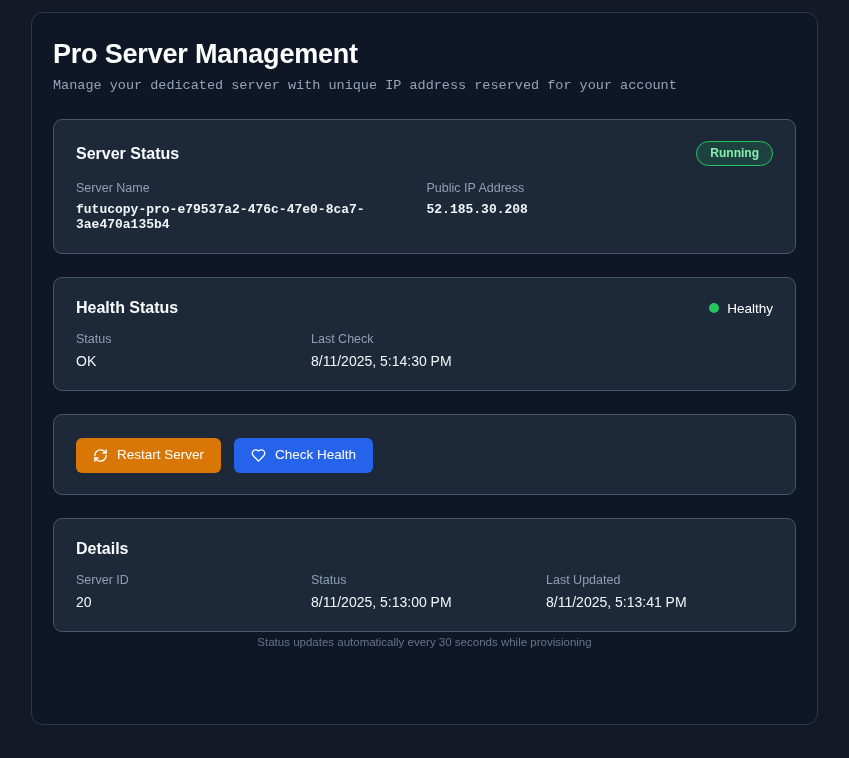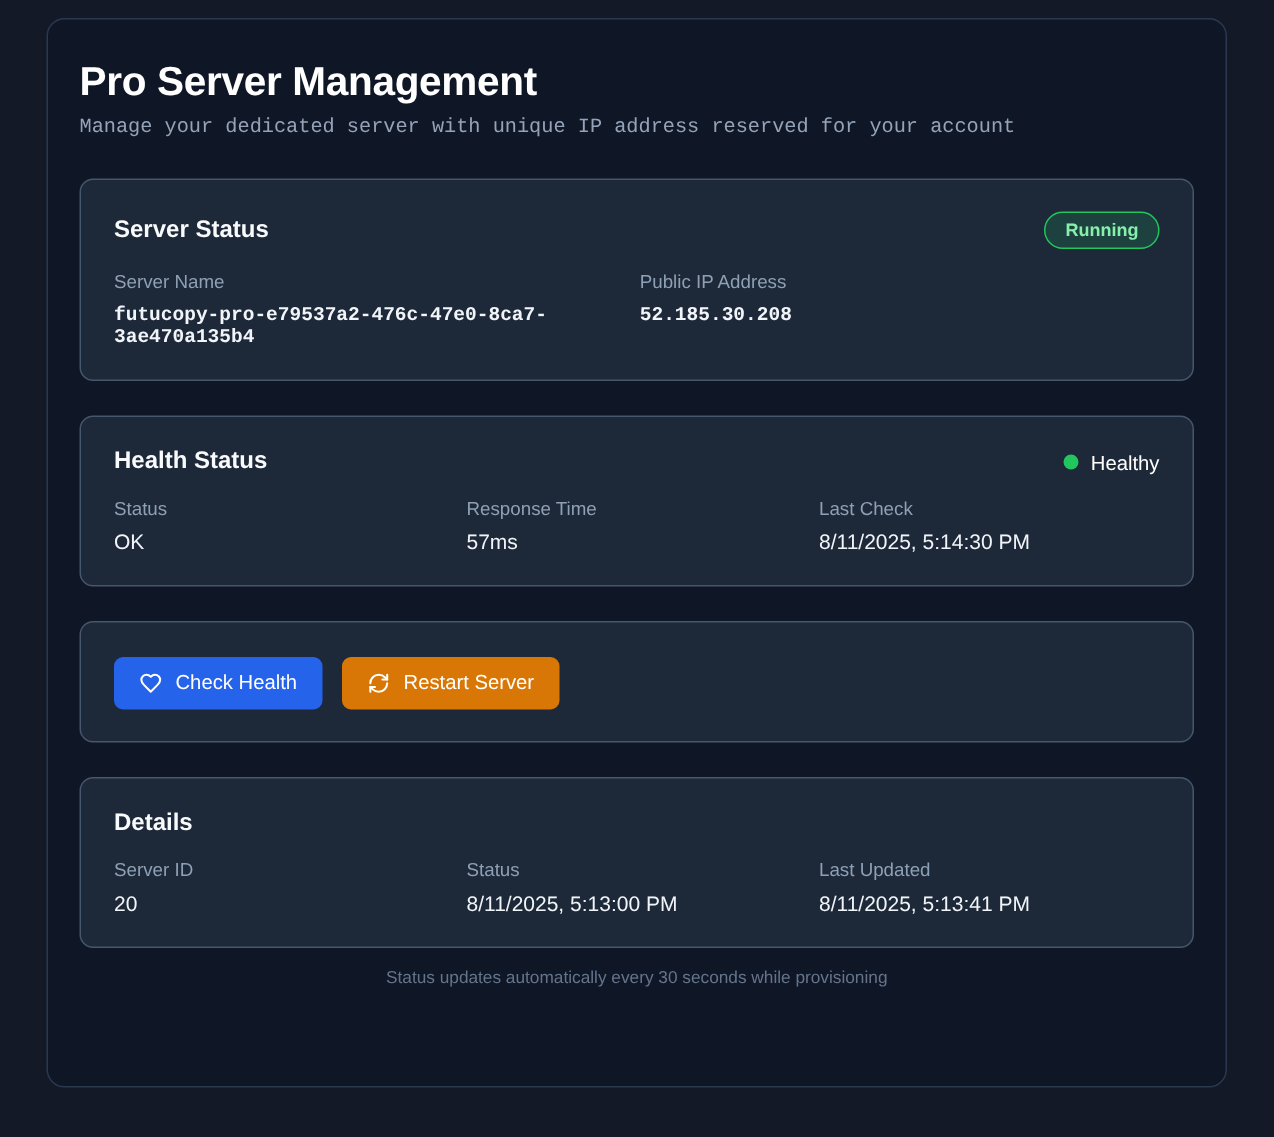--- a/index.html
+++ b/index.html
@@ -99,21 +99,21 @@
     font-family: "Liberation Sans", sans-serif;
     font-size: 13.5px;
     color: #ffffff;
     cursor: pointer;
     line-height: 1.2;
   }
   .btn-restart { background: #d97706; }
   .btn-health { background: #2563eb; }
   .btn svg { display: block; }
   .footer-note {
-    margin-top: 14px;
+    margin-top: 4px;
     text-align: center;
     font-size: 11.5px;
     color: #64748b;
   }
 </style>
 </head>
 <body>
 
 <div class="container">
 
@@ -146,51 +146,47 @@
           <span class="health-dot"></span>
           <span>Healthy</span>
         </span>
       </div>
       <div class="grid3">
         <div class="field">
           <div class="field-label">Status</div>
           <div class="field-value">OK</div>
         </div>
         <div class="field">
-          <div class="field-label">Response Time</div>
-          <div class="field-value">57ms</div>
-        </div>
-        <div class="field">
           <div class="field-label">Last Check</div>
           <div class="field-value">8/11/2025, 5:14:30 PM</div>
         </div>
       </div>
     </section>
 
     <section class="card">
       <div class="btn-row">
-        <button class="btn btn-health">
-          <span>
-            <svg width="15" height="15" viewBox="0 0 24 24" fill="none" stroke="#ffffff" stroke-width="2.2" stroke-linecap="round" stroke-linejoin="round">
-              <path d="M19 14c1.49-1.46 3-3.21 3-5.5A5.5 5.5 0 0 0 16.5 3c-1.76 0-3 .5-4.5 2-1.5-1.5-2.74-2-4.5-2A5.5 5.5 0 0 0 2 8.5c0 2.29 1.51 4.04 3 5.5l7 7Z"></path>
-            </svg>
-          </span>
-          <span>Check Health</span>
-        </button>
         <button class="btn btn-restart">
           <span>
             <svg width="15" height="15" viewBox="0 0 24 24" fill="none" stroke="#ffffff" stroke-width="2.2" stroke-linecap="round" stroke-linejoin="round">
               <path d="M3 12a9 9 0 0 1 9-9 9.75 9.75 0 0 1 6.74 2.74L21 8"></path>
               <path d="M21 3v5h-5"></path>
               <path d="M21 12a9 9 0 0 1-9 9 9.75 9.75 0 0 1-6.74-2.74L3 16"></path>
               <path d="M3 21v-5h5"></path>
             </svg>
           </span>
           <span>Restart Server</span>
         </button>
+        <button class="btn btn-health">
+          <span>
+            <svg width="15" height="15" viewBox="0 0 24 24" fill="none" stroke="#ffffff" stroke-width="2.2" stroke-linecap="round" stroke-linejoin="round">
+              <path d="M19 14c1.49-1.46 3-3.21 3-5.5A5.5 5.5 0 0 0 16.5 3c-1.76 0-3 .5-4.5 2-1.5-1.5-2.74-2-4.5-2A5.5 5.5 0 0 0 2 8.5c0 2.29 1.51 4.04 3 5.5l7 7Z"></path>
+            </svg>
+          </span>
+          <span>Check Health</span>
+        </button>
       </div>
     </section>
 
     <section class="card">
       <div class="card-header">
         <h2 class="card-title">Details</h2>
       </div>
       <div class="grid3">
         <div class="field">
           <div class="field-label">Server ID</div>

